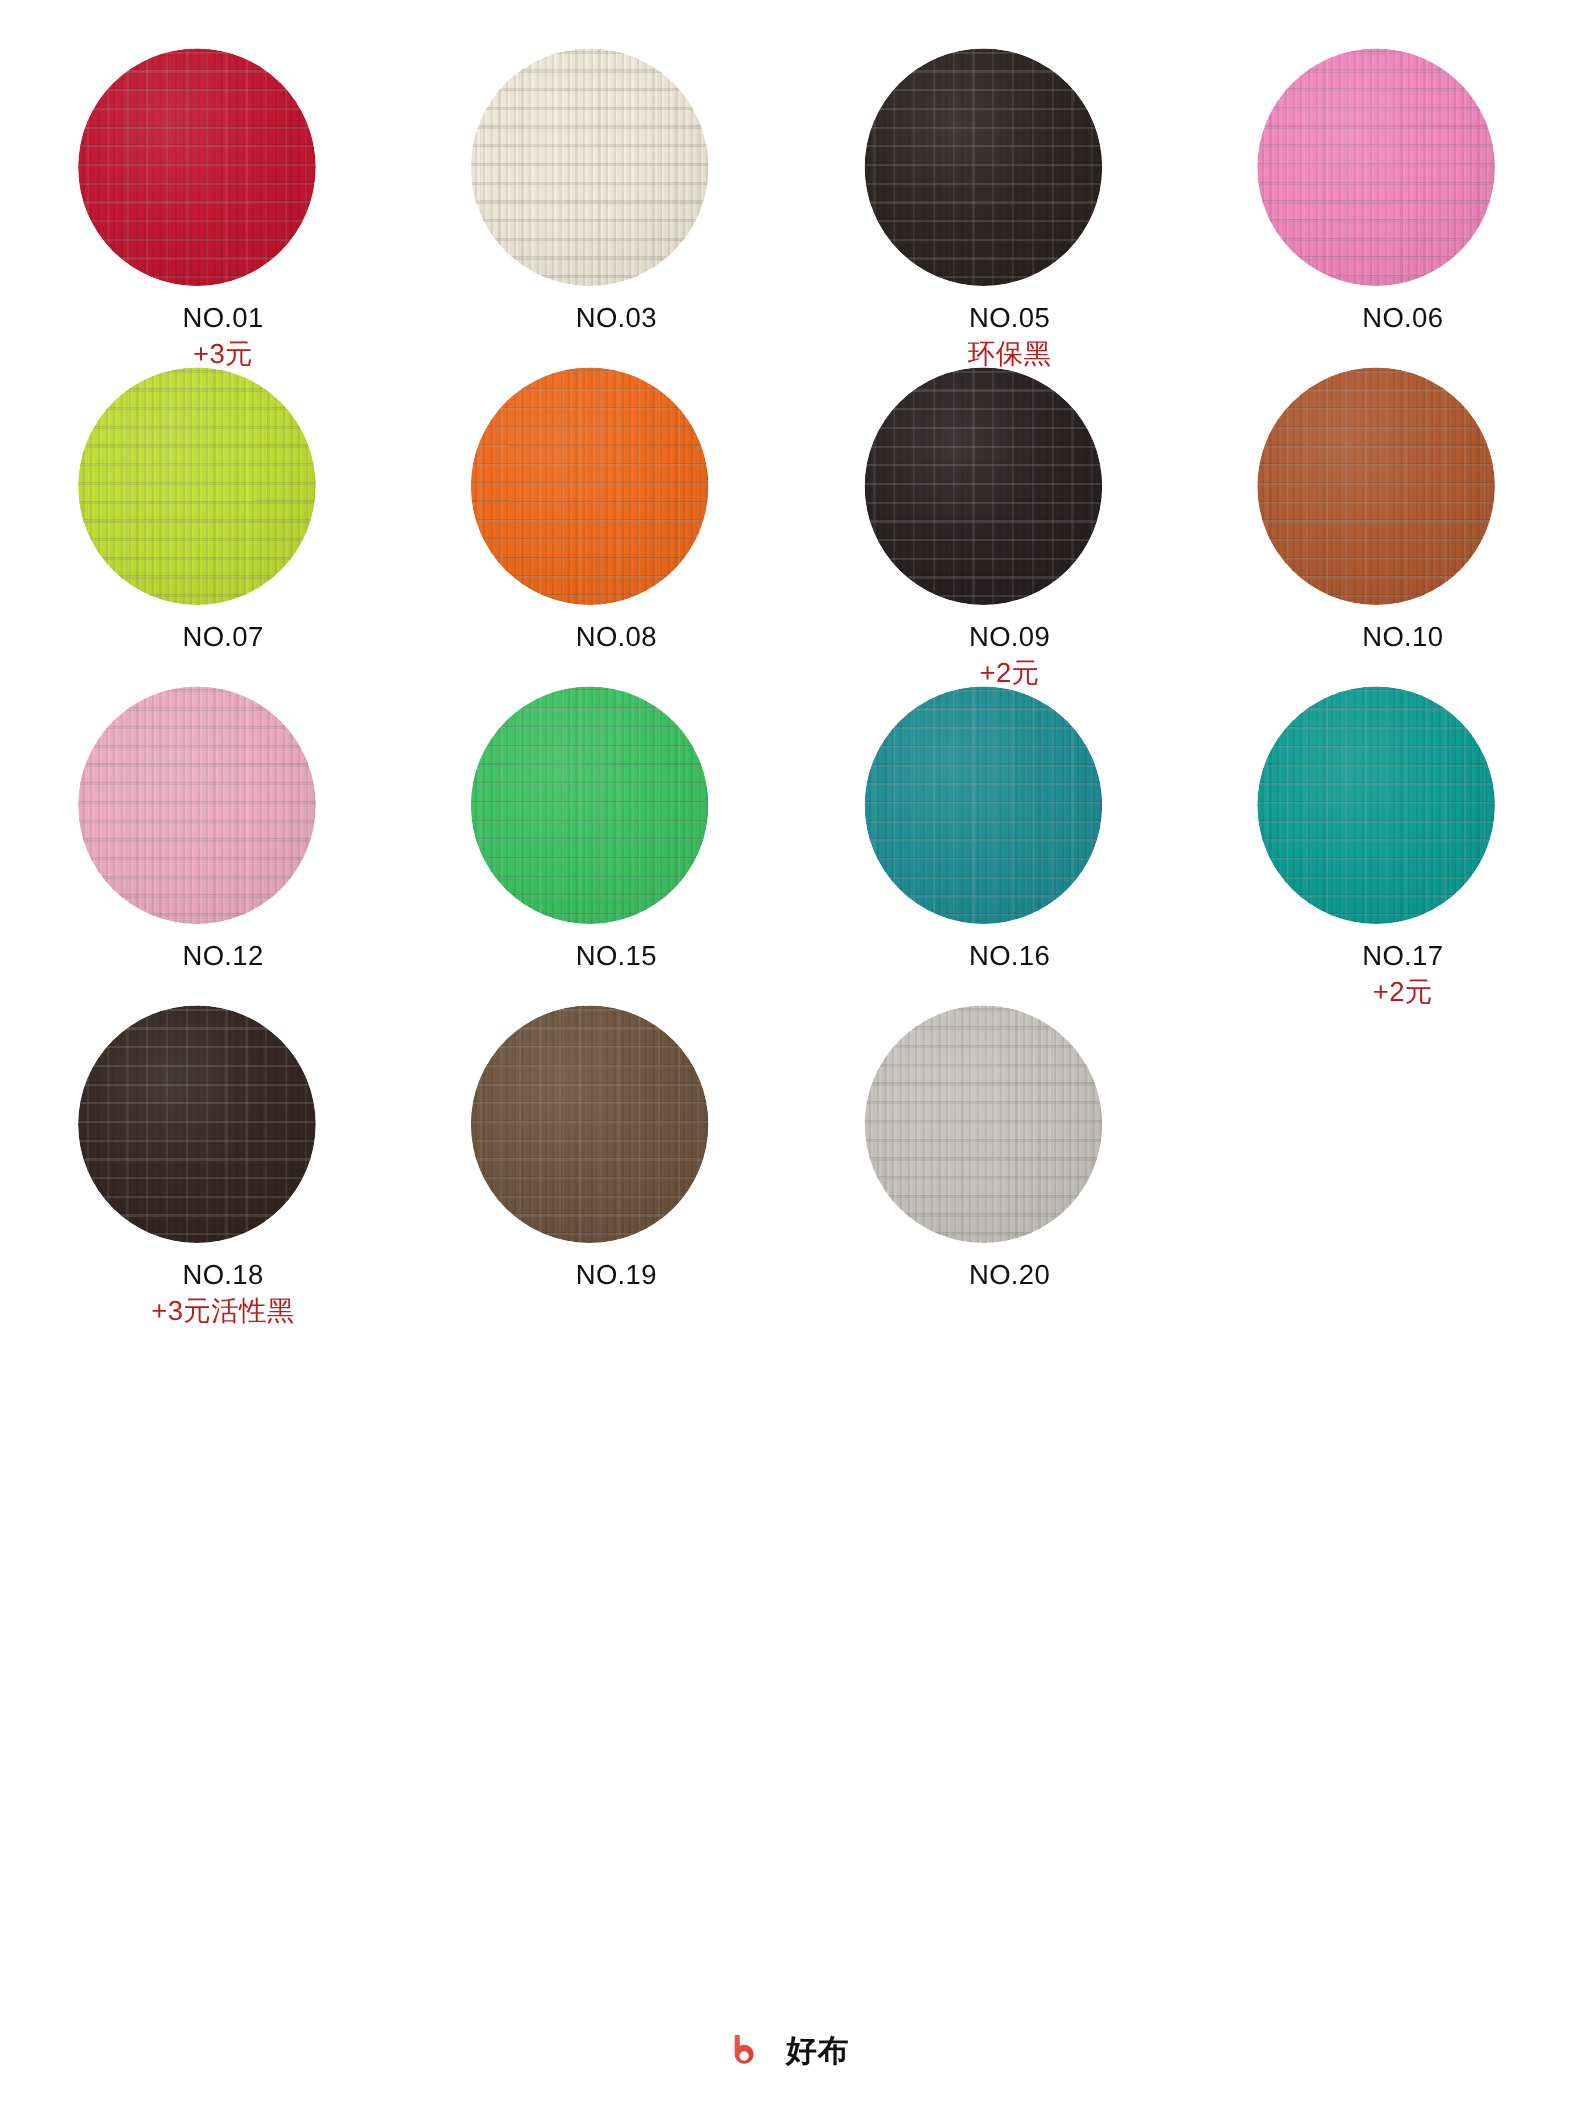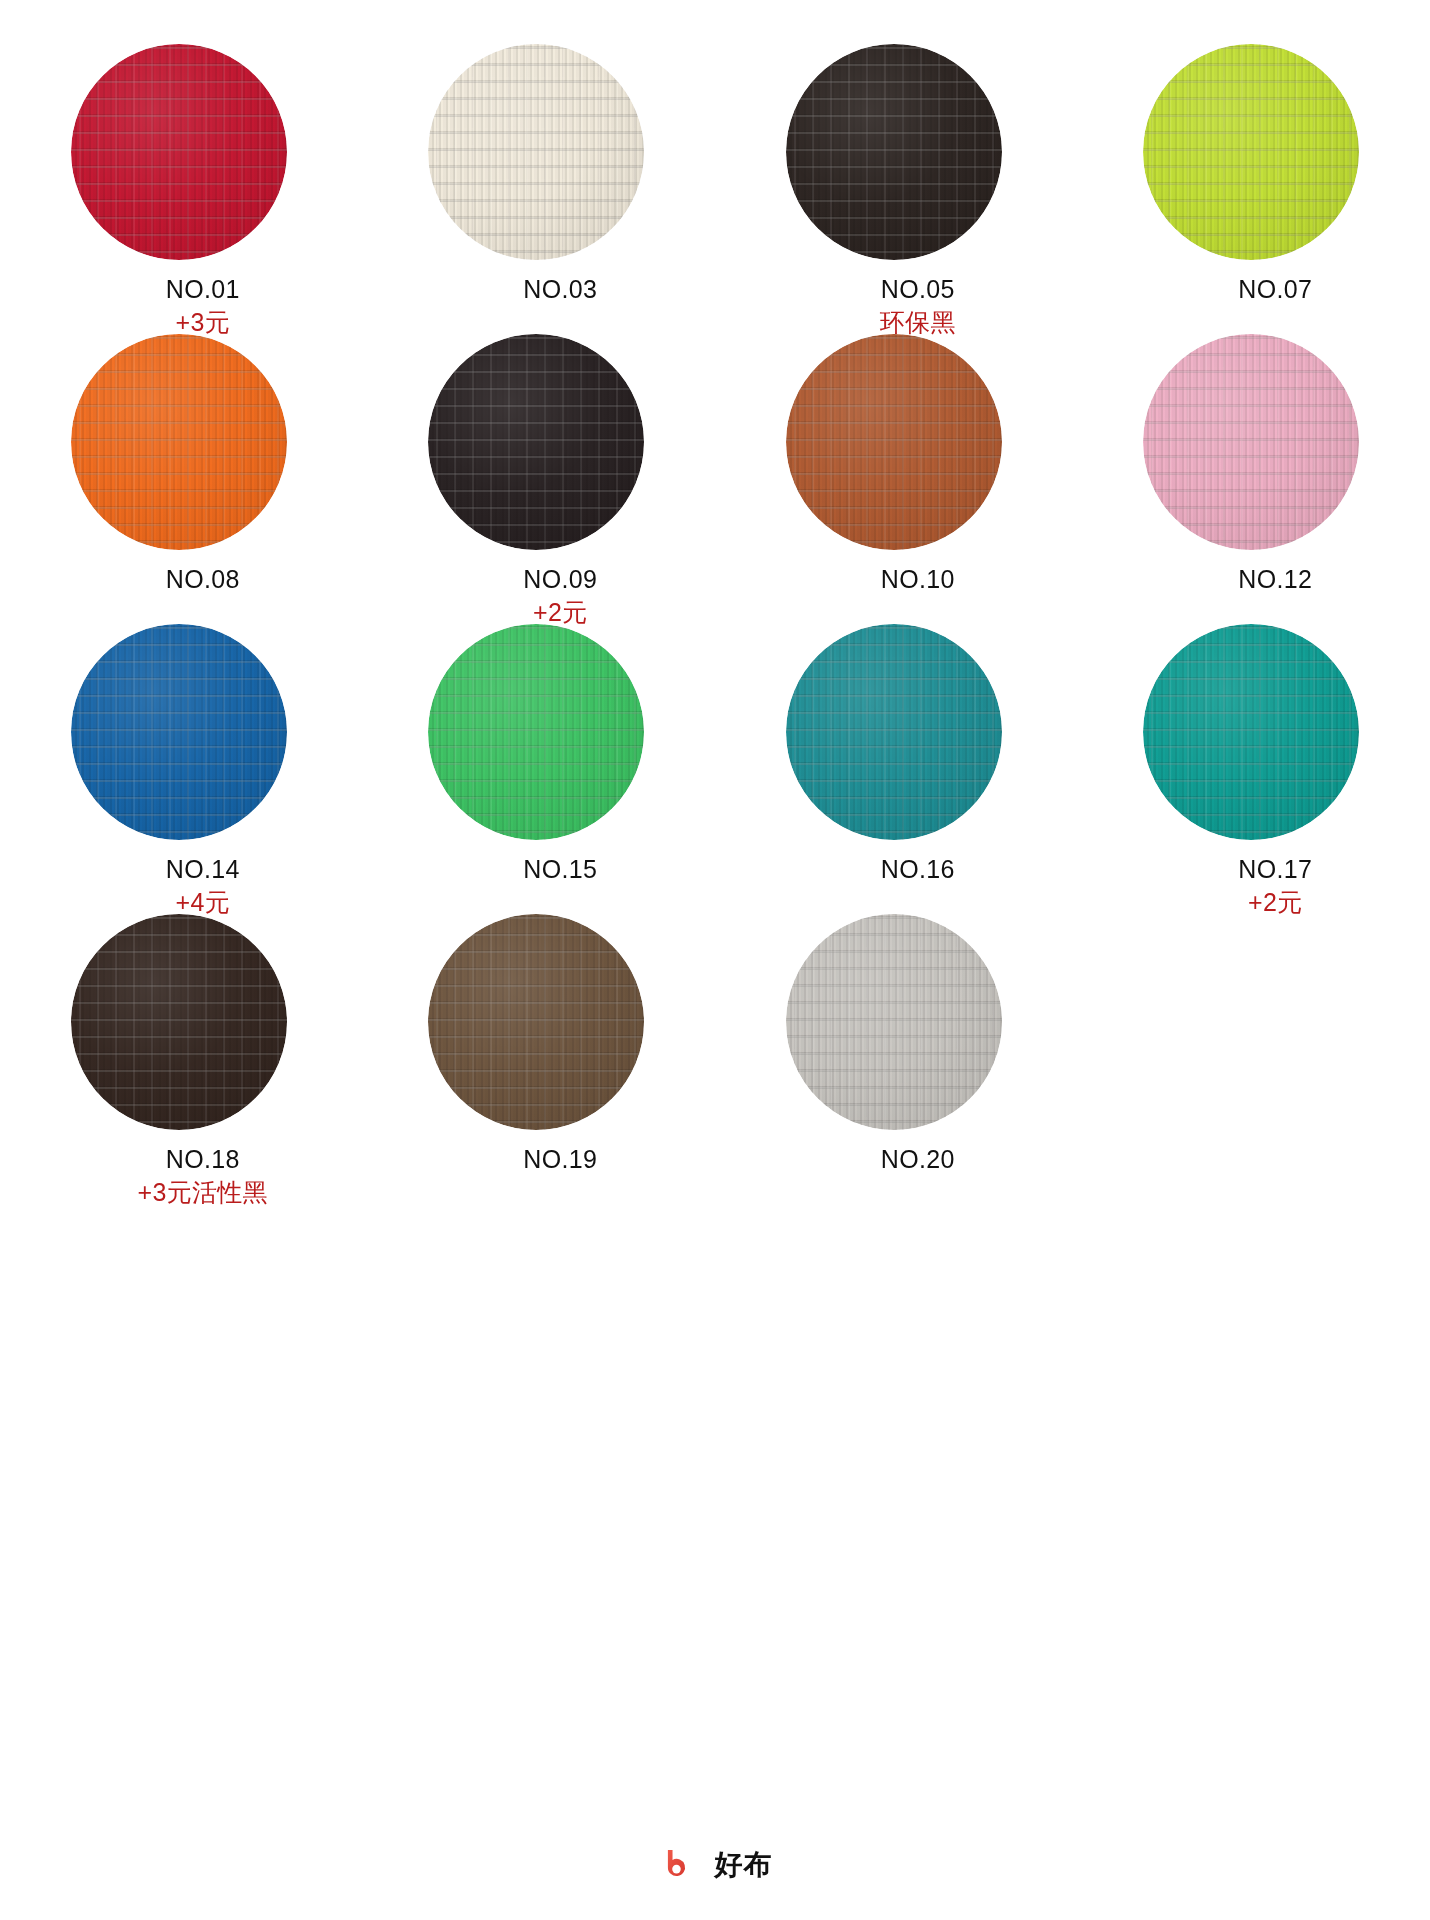--- a/index.html
+++ b/index.html
@@ -167,20 +167,31 @@
         <div class="tex2"></div>
         <div class="shade"></div>
       </div>
       <div class="labels">
         <div class="code">NO.05</div>
         <div class="note">环保黑</div>
       </div>
     </div>
     <div class="cell">
       <div class="swatch-wrap">
+        <div class="swatch" style="background: rgb(244, 137, 192);"></div>
+        <div class="tex"></div>
+        <div class="tex2"></div>
+        <div class="shade"></div>
+      </div>
+      <div class="labels">
+        <div class="code">NO.06</div>
+      </div>
+    </div>
+    <div class="cell">
+      <div class="swatch-wrap">
         <div class="swatch" style="background: rgb(194, 224, 51);"></div>
         <div class="tex"></div>
         <div class="tex2"></div>
         <div class="shade"></div>
       </div>
       <div class="labels">
         <div class="code">NO.07</div>
       </div>
     </div>
     <div class="cell">
@@ -219,32 +230,20 @@
     </div>
     <div class="cell">
       <div class="swatch-wrap">
         <div class="swatch" style="background: rgb(239, 174, 196);"></div>
         <div class="tex"></div>
         <div class="tex2"></div>
         <div class="shade"></div>
       </div>
       <div class="labels">
         <div class="code">NO.12</div>
-      </div>
-    </div>
-    <div class="cell">
-      <div class="swatch-wrap">
-        <div class="swatch" style="background: rgb(20, 100, 168);"></div>
-        <div class="tex"></div>
-        <div class="tex2"></div>
-        <div class="shade"></div>
-      </div>
-      <div class="labels">
-        <div class="code">NO.14</div>
-        <div class="note">+4元</div>
       </div>
     </div>
     <div class="cell">
       <div class="swatch-wrap">
         <div class="swatch" style="background: rgb(60, 196, 99);"></div>
         <div class="tex"></div>
         <div class="tex2"></div>
         <div class="shade"></div>
       </div>
       <div class="labels">

